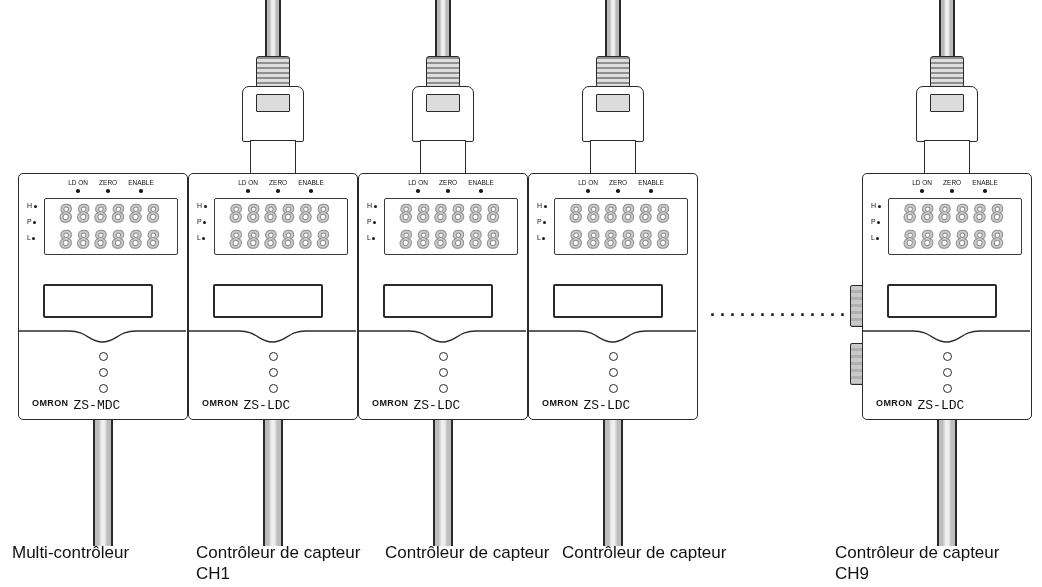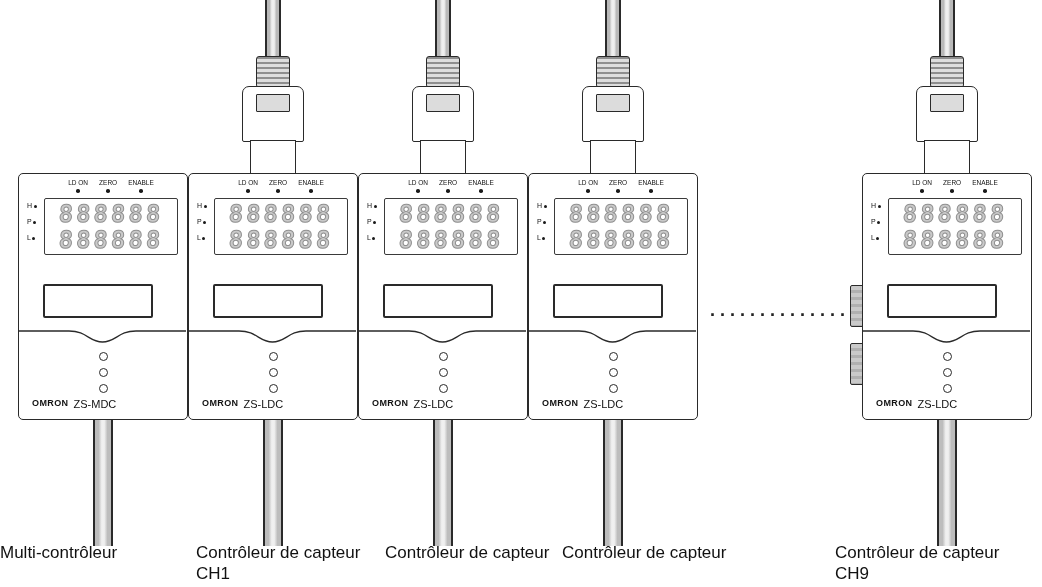--- a/index.html
+++ b/index.html
@@ -51,21 +51,21 @@
   .rowlab .rowled{width:3px;height:3px;border-radius:50%;background:#1a1a1a;display:inline-block;}
   .rl-h{top:28px;} .rl-p{top:44px;} .rl-l{top:60px;}
   .lcd{position:absolute;left:24px;top:110px;width:110px;height:34px;box-sizing:border-box;
        border:2px solid #2a2a2a;border-radius:2px;background:#fff;}
   .curve{position:absolute;left:0;top:155px;width:167px;height:18px;}
   .pbtn{position:absolute;left:80px;width:9px;height:9px;box-sizing:border-box;border-radius:50%;
         border:1.4px solid #2a2a2a;background:#fff;}
   .b1{top:178px;} .b2{top:194px;} .b3{top:210px;}
   .logo-row{position:absolute;left:13px;top:224px;display:flex;align-items:flex-start;gap:5px;}
   .brand{font-size:9px;font-weight:bold;letter-spacing:.4px;color:#111;}
-  .model{font-size:11px;color:#111;}
+  .model{font-size:13px;color:#111;font-family:Liberation Mono, monospace;}
 
   
   .caption{position:absolute;top:542px;width:230px;font-size:17px;line-height:21px;color:#111;}
 
   
   .dots{position:absolute;left:710px;top:300px;width:150px;font-size:18px;line-height:20px;
         font-weight:bold;letter-spacing:5px;color:#222;white-space:nowrap;}
 </style>
 </head>
 <body>
@@ -119,21 +119,21 @@
       <div class="pbtn b1"></div>
       <div class="pbtn b2"></div>
       <div class="pbtn b3"></div>
 
       <div class="logo-row">
         <span class="brand">OMRON</span>
         <span class="model">ZS-MDC</span>
       </div>
     </div>
 
-    <div class="caption" style="left: -18px;">
+    <div class="caption" style="left: -18px; padding-left: 12px;">
       <div>Multi-contrôleur</div>
     </div>
 
   </div>
     <div class="unit" style="left: 188px;">
 
     <div class="topcable">
       <div class="cable-v"></div>
       <div class="gland"></div>
       <div class="hood">

